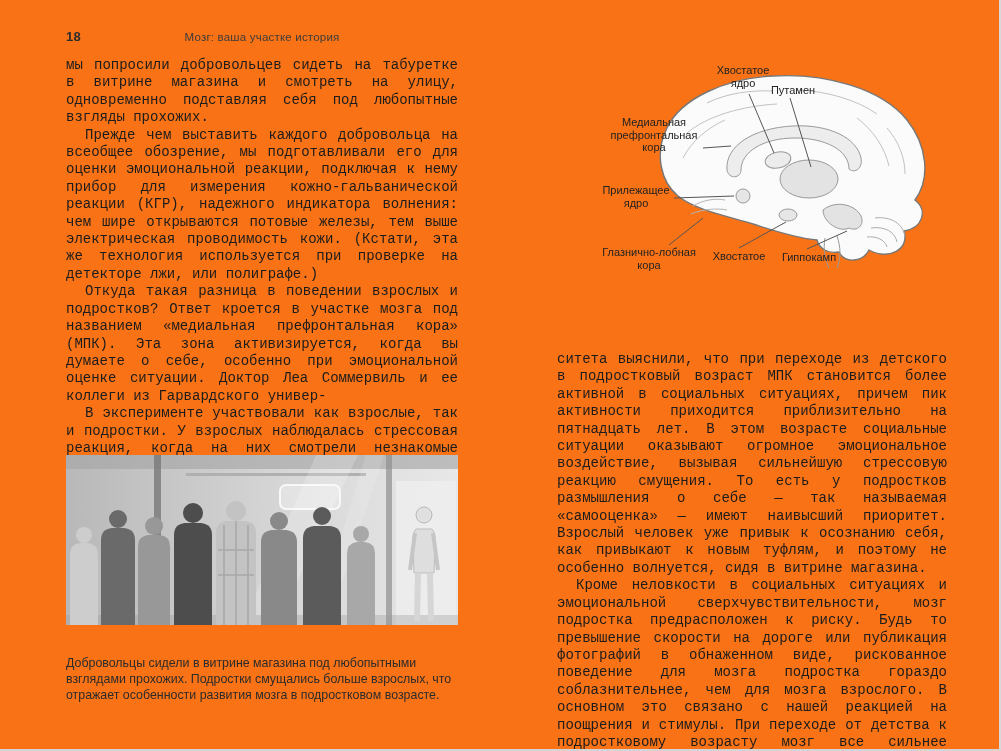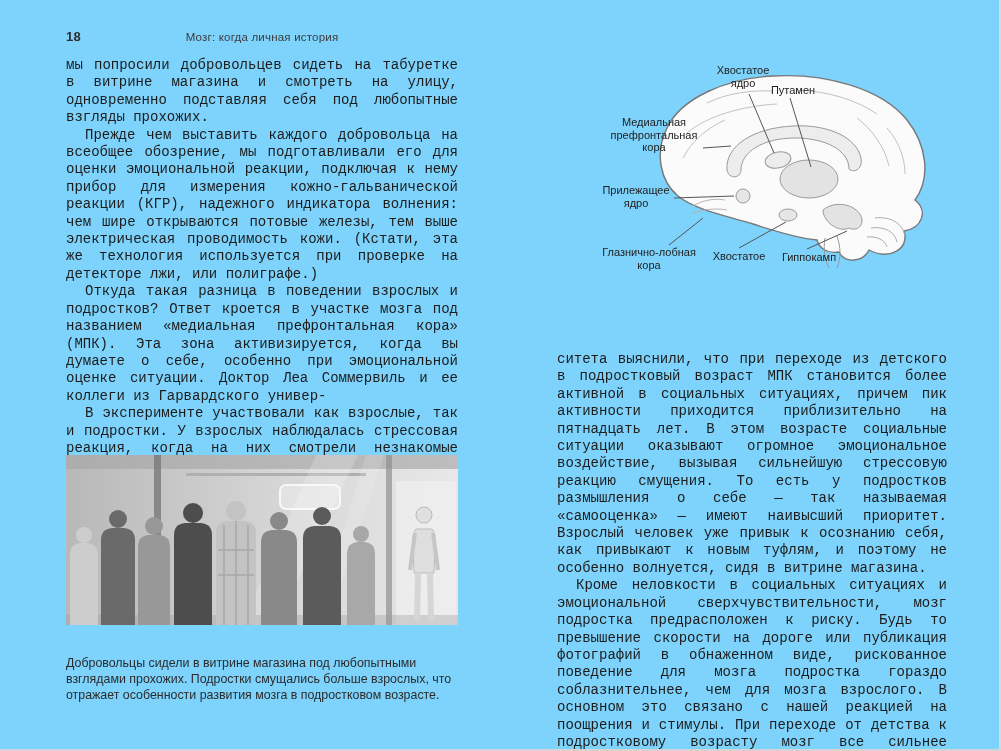--- a/index.html
+++ b/index.html
@@ -1,17 +1,17 @@
 <!DOCTYPE html>
 <html lang="ru"><head>
 <meta charset="utf-8">
 <style>
   html,body{margin:0;padding:0;background:#ffffff;}
   .spread{
-    position:relative;width:1001px;height:751px;background:#7dd3fc;overflow:hidden;
+    position:relative;width:1001px;height:751px;background:#f97316;overflow:hidden;
     font-family:"Liberation Serif",serif;color:#1c1c1c;box-sizing:border-box;
     border-right:2px solid #d8d8d8;border-bottom:2px solid #d4d4d4;
   }
   .page{position:absolute;top:0;height:100%;}
   .page-left{left:66px;width:392px;}
   .page-right{left:557px;width:390px;}
 
   .running-head{position:absolute;top:28px;left:0;width:100%;height:18px;
     font-family:"Liberation Sans",sans-serif;font-size:11.5px;color:#3c3c3c;letter-spacing:.2px;}
   .run-title{display:block;text-align:center;line-height:18px;}
@@ -48,21 +48,21 @@
 </style>
 </head>
 <body>
 
 <div class="spread">
 
   <div class="page page-left">
 
     <div class="running-head">
       <span class="page-num pn-left">18</span>
-      <span class="run-title">Мозг: когда личная история</span>
+      <span class="run-title">Мозг: ваша участке история</span>
     </div>
 
     <div class="body-text bt-left">
       <p class="no-indent">мы попросили добровольцев сидеть на табуретке в витрине магазина и смотреть на улицу, одновременно подставляя себя под любопытные взгляды прохожих.</p>
       <p>Прежде чем выставить каждого добровольца на всеобщее обозрение, мы подготавливали его для оценки эмоциональной реакции, подключая к нему прибор для измерения кожно-гальванической реакции (КГР), надежного индикатора волнения: чем шире открываются потовые железы, тем выше электрическая проводимость кожи. (Кстати, эта же технология используется при проверке на детекторе лжи, или полиграфе.)</p>
       <p>Откуда такая разница в поведении взрослых и подростков? Ответ кроется в участке мозга под названием «медиальная префронтальная кора» (МПК). Эта зона активизируется, когда вы думаете о себе, особенно при эмоциональной оценке ситуации. Доктор Леа Соммервиль и ее коллеги из Гарвардского универ-</p>
       <p>В эксперименте участвовали как взрослые, так и подростки. У взрослых наблюдалась стрессовая реакция, когда на них смотрели незнакомые люди, что соответствовало нашим ожиданиям. Однако у подростков та же ситуация вызывала куда более сильный отклик: когда их разглядывали прохожие, они нервничали гораздо сильнее — вплоть до дрожи.</p>
     </div>
 
     <div class="photo">

